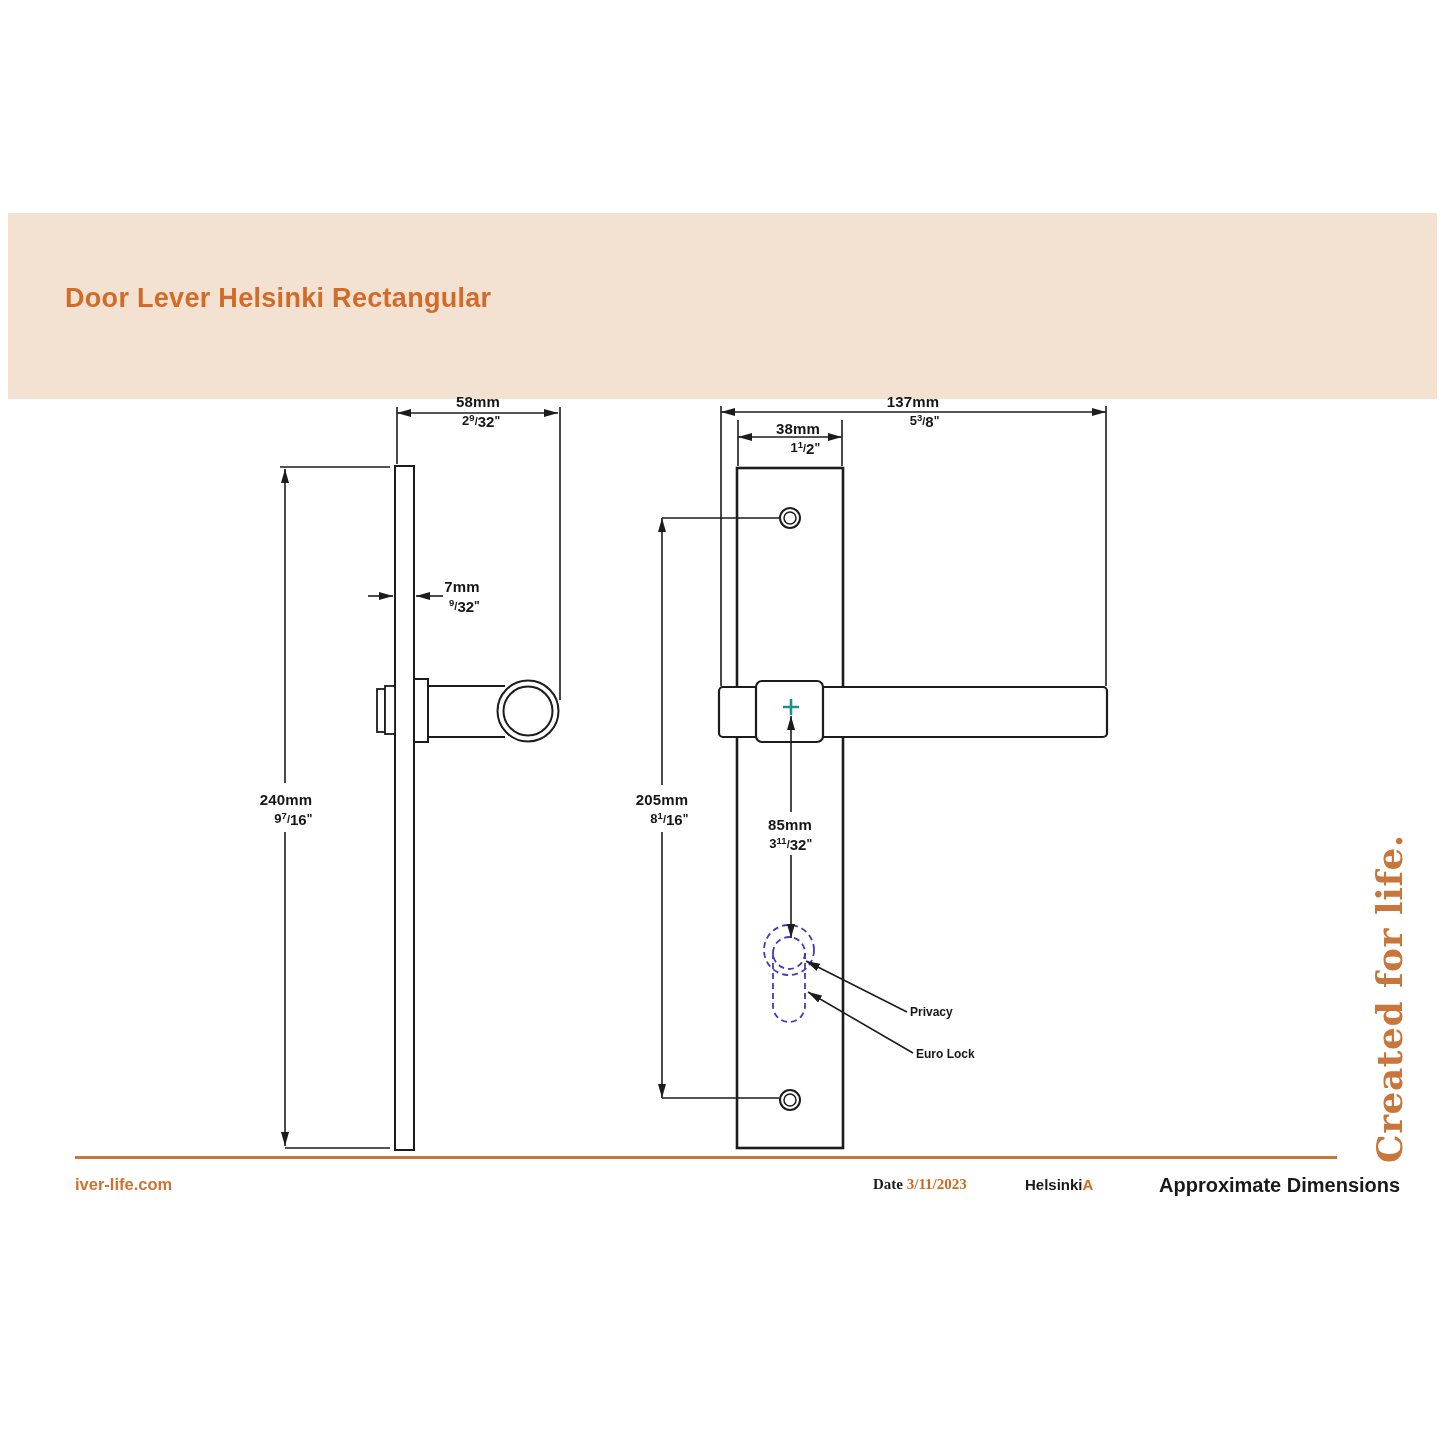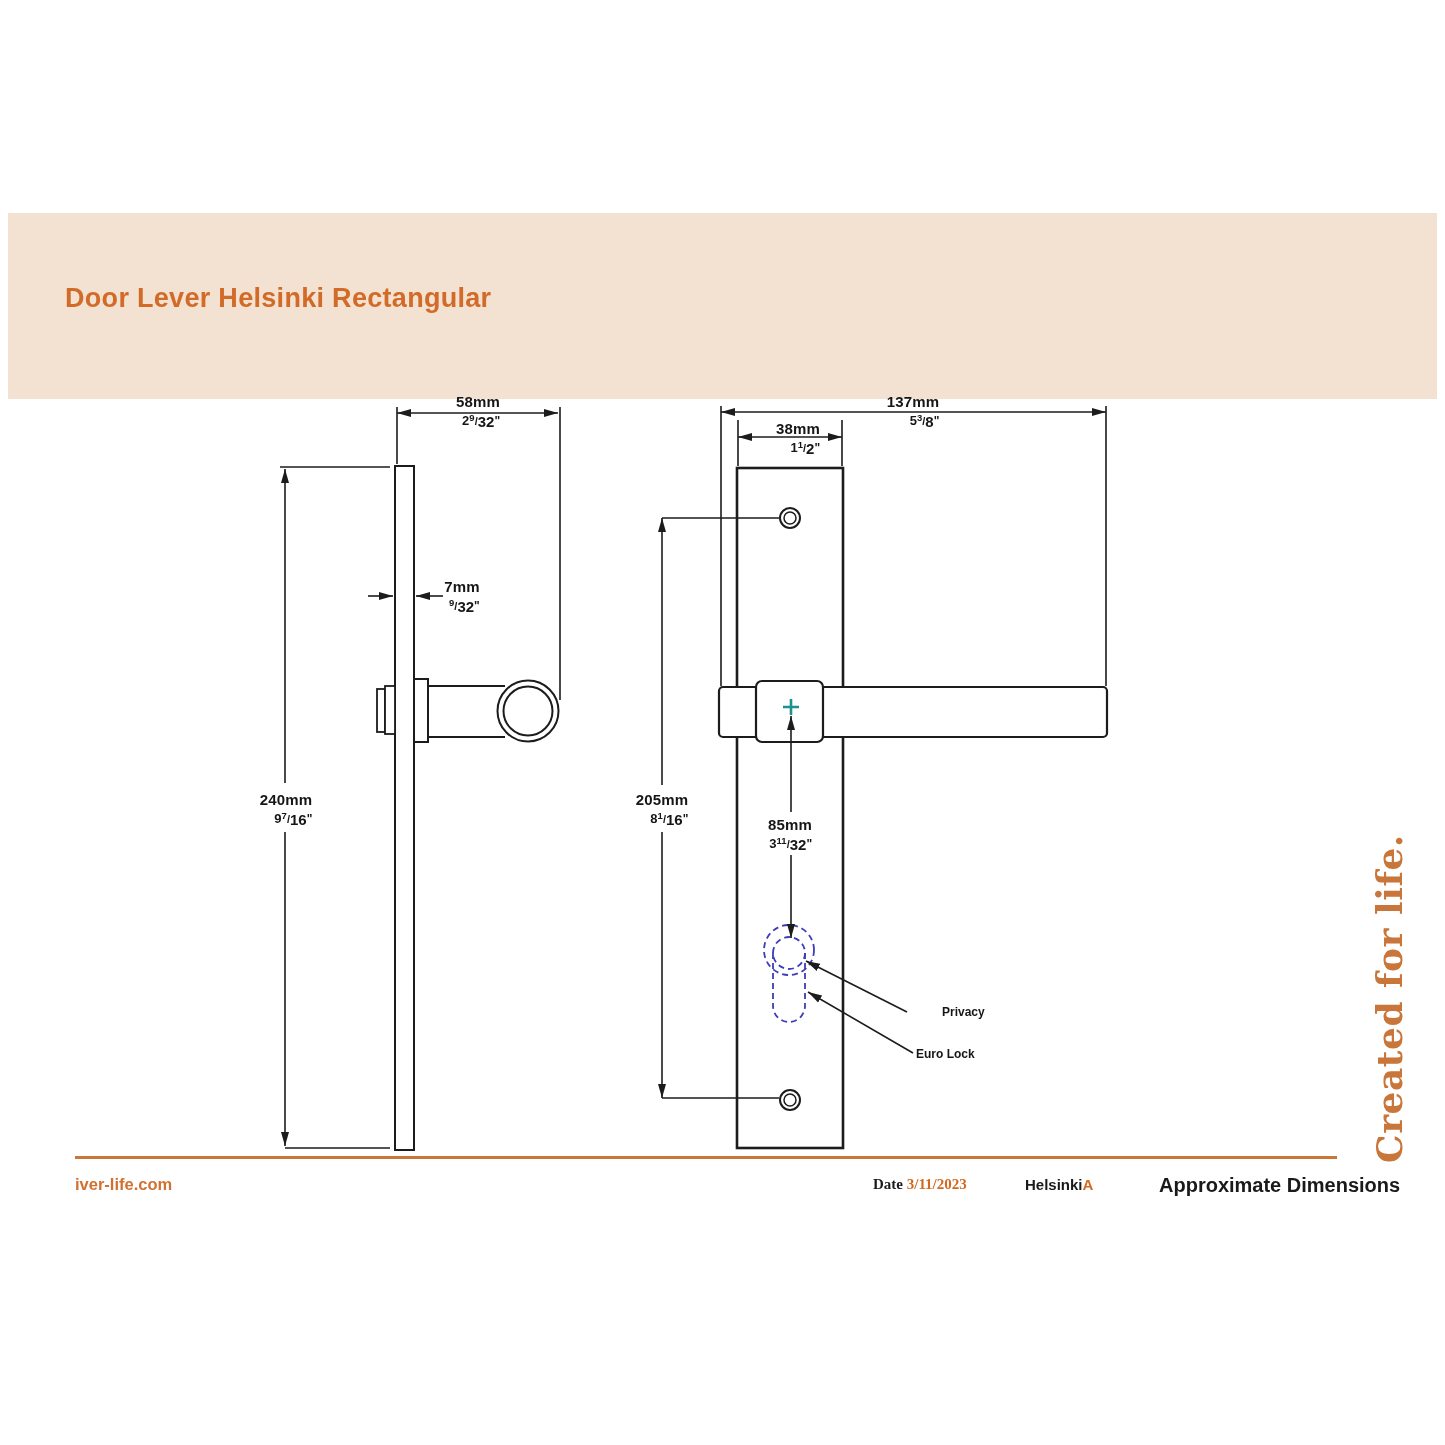--- a/index.html
+++ b/index.html
@@ -155,21 +155,21 @@
   <div class="dim" style="left:662px; top:793px;">
     <div class="mm">205mm</div>
     <div class="in"><span>8</span><span class="fr-n">1</span><span class="fr-s">/</span><span class="fr-d">16</span><span class="fr-q">"</span></div>
   </div>
 
   <div class="dim" style="left:790px; top:818px;">
     <div class="mm">85mm</div>
     <div class="in"><span>3</span><span class="fr-n">11</span><span class="fr-s">/</span><span class="fr-d">32</span><span class="fr-q">"</span></div>
   </div>
 
-  <div class="note-label" style="left:942px; top:1005px;">Privacy</div>
+  <div class="note-label" style="left:910px; top:1005px;">Privacy</div>
   <div class="note-label" style="left:916px; top:1047px;">Euro Lock</div>
 
   <div class="created">Created for life.</div>
 
   <div class="rule"></div>
   <div class="website">iver-life.com</div>
   <div class="meta" style="left:873px; top:1176px;font-family:Liberation Serif, serif;">
     <span>Date</span>
     <span class="orange">3/11/2023</span>
   </div>

